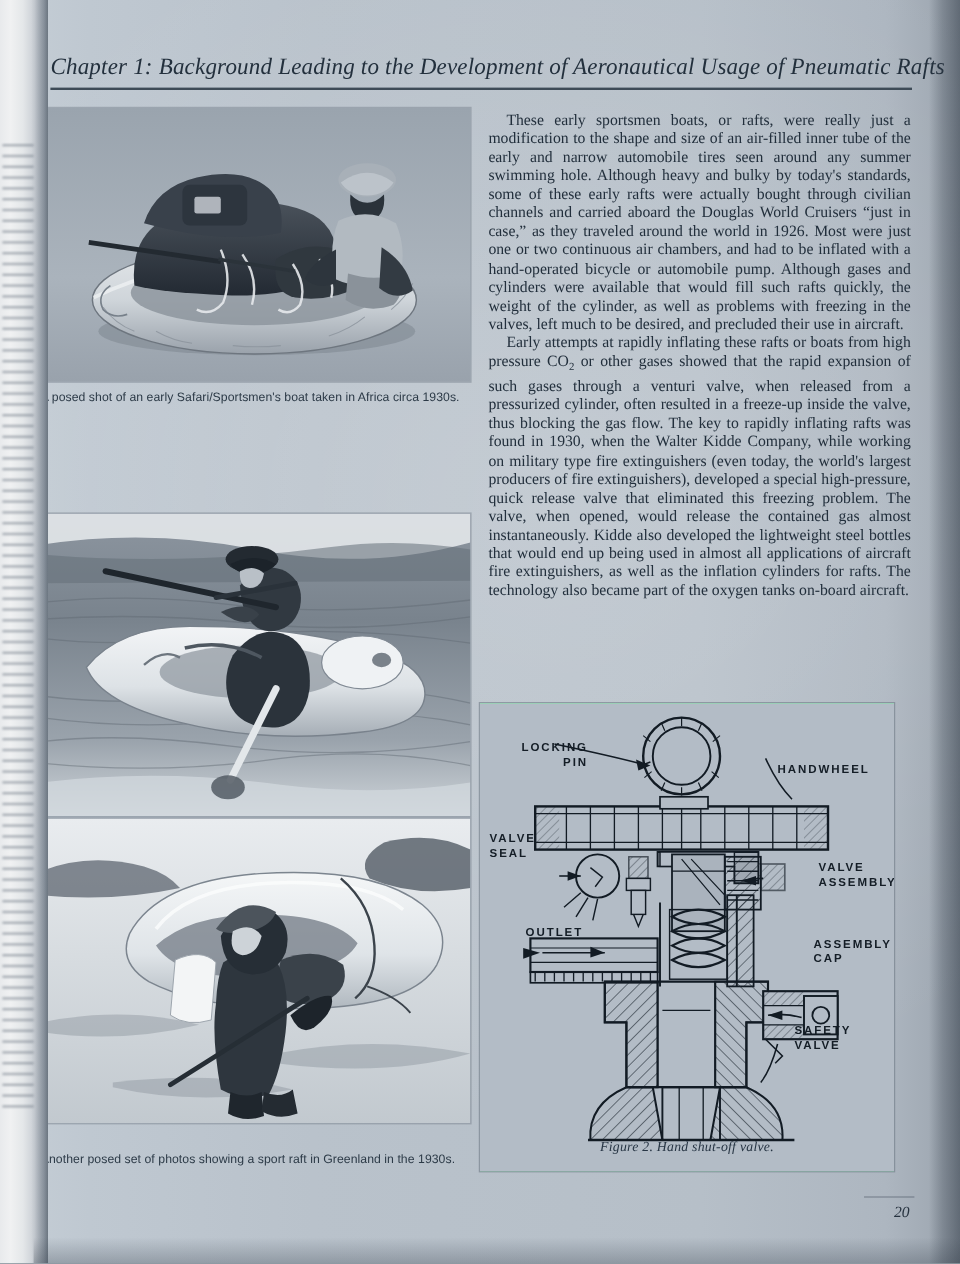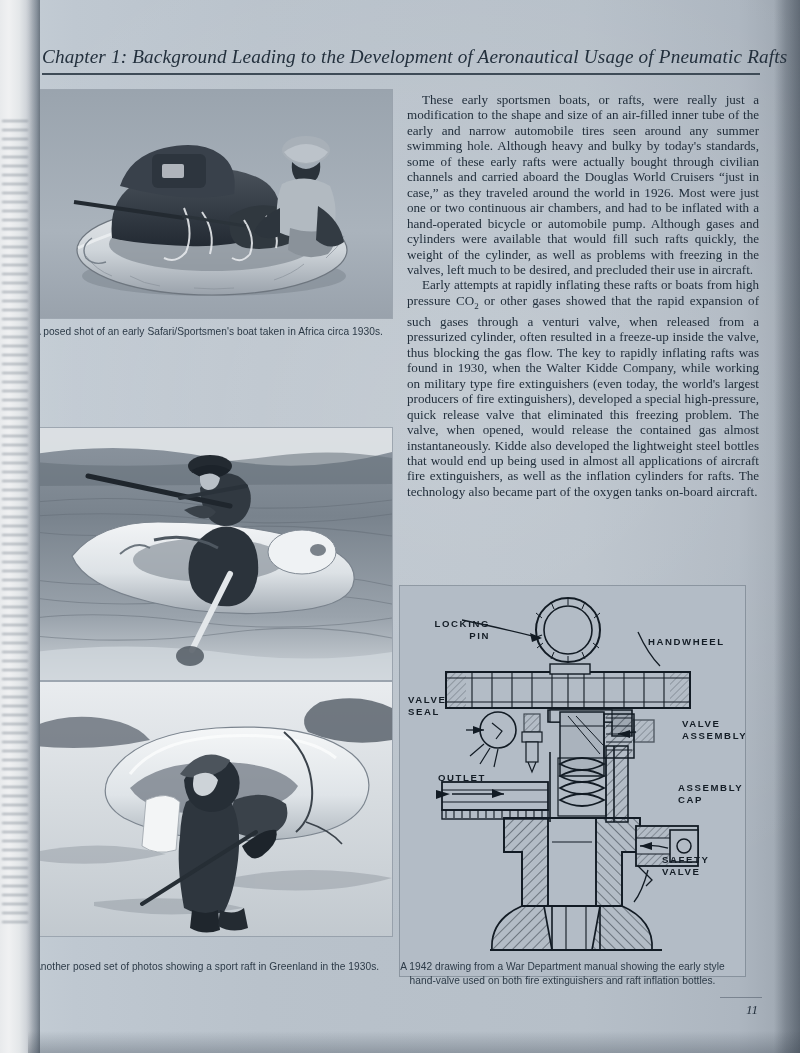--- a/index.html
+++ b/index.html
@@ -533,32 +533,29 @@
 SEAL</div>
     <div class="figlabel" style="left:38px; top:186px;text-align:center;">OUTLET</div>
     <div class="figlabel" style="left:248px; top:50px;">HANDWHEEL</div>
     <div class="figlabel" style="left:242px; top:132px;margin-left:40px;">VALVE
 ASSEMBLY</div>
     <div class="figlabel" style="left:278px; top:196px;">ASSEMBLY
 CAP</div>
     <div class="figlabel" style="left:262px; top:268px;">SAFETY
 VALVE</div>
 
+    <div class="figcaption">Figure 2.  Hand shut-off valve.</div>
   </div>
 
   <div class="cap-bottom-left">
     <div class="cap">Another posed set of photos showing a sport raft in Greenland in the 1930s.</div>
   </div>
-  <div class="cap-bottom-right">
-    <div class="cap">A 1942 drawing from a War Department manual showing the early style</div>
-    <div class="cap">hand-valve used on both fire extinguishers and raft inflation bottles.</div>
-  </div>
 
   <div class="folio-rule"></div>
-  <div class="folio">11</div>
+  <div class="folio">20</div>
 
   <div class="gutter">
     <div class="gutter-lines">
       <i></i>
         <i></i>
         <i></i>
         <i></i>
         <i></i>
         <i></i>
         <i></i>

